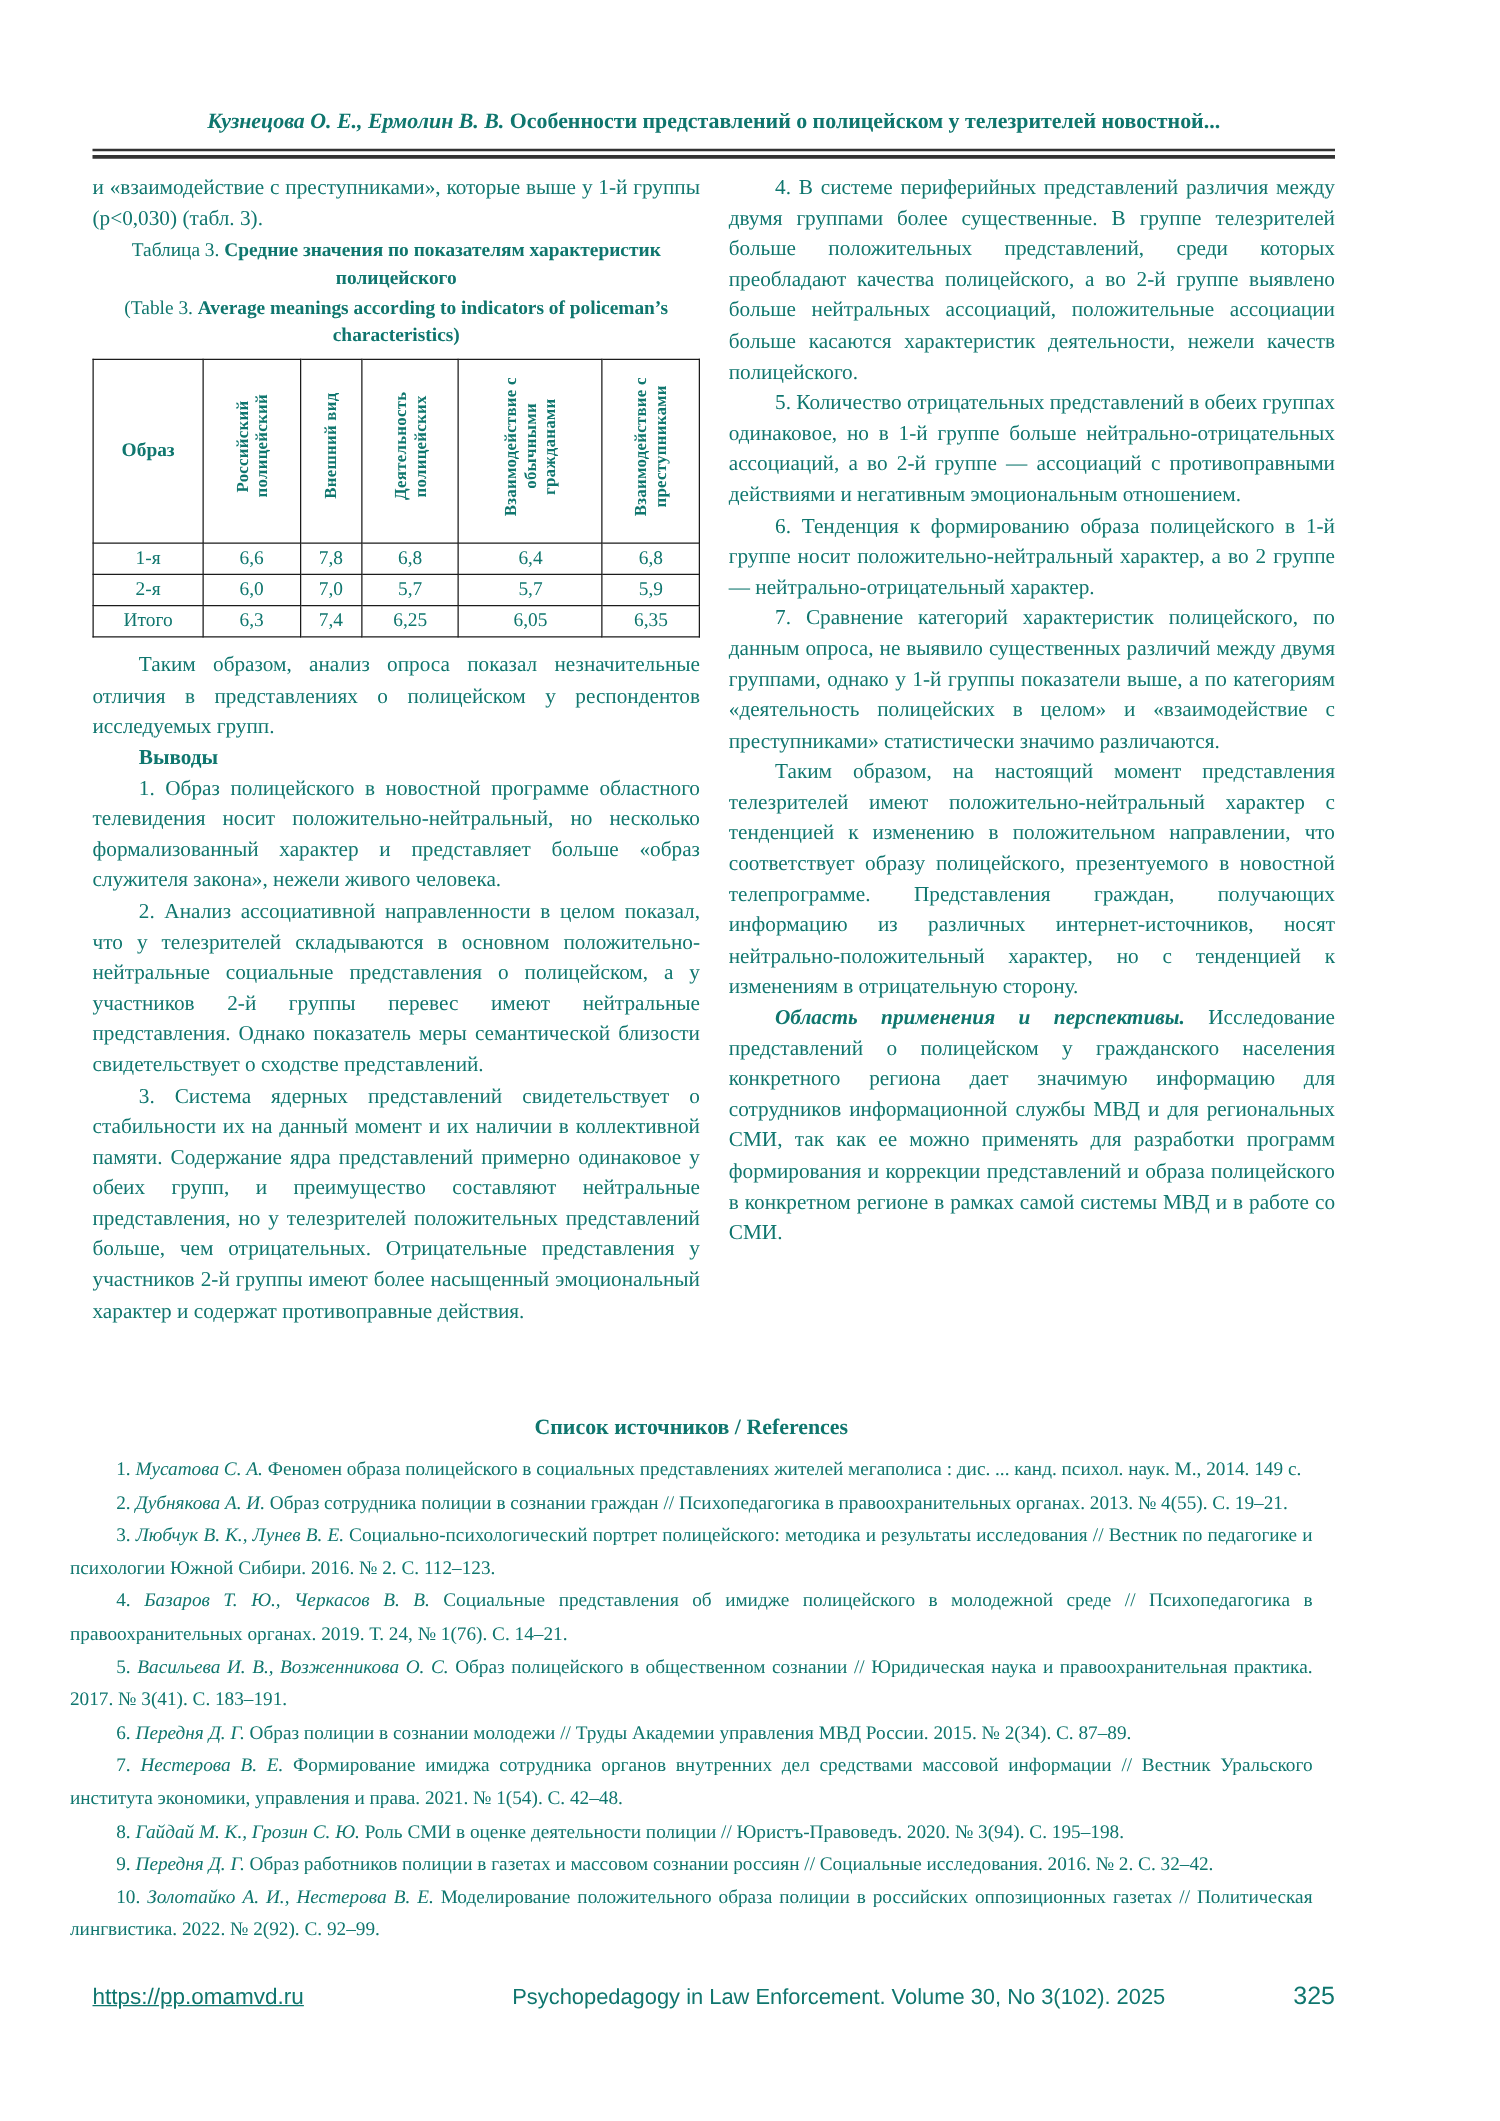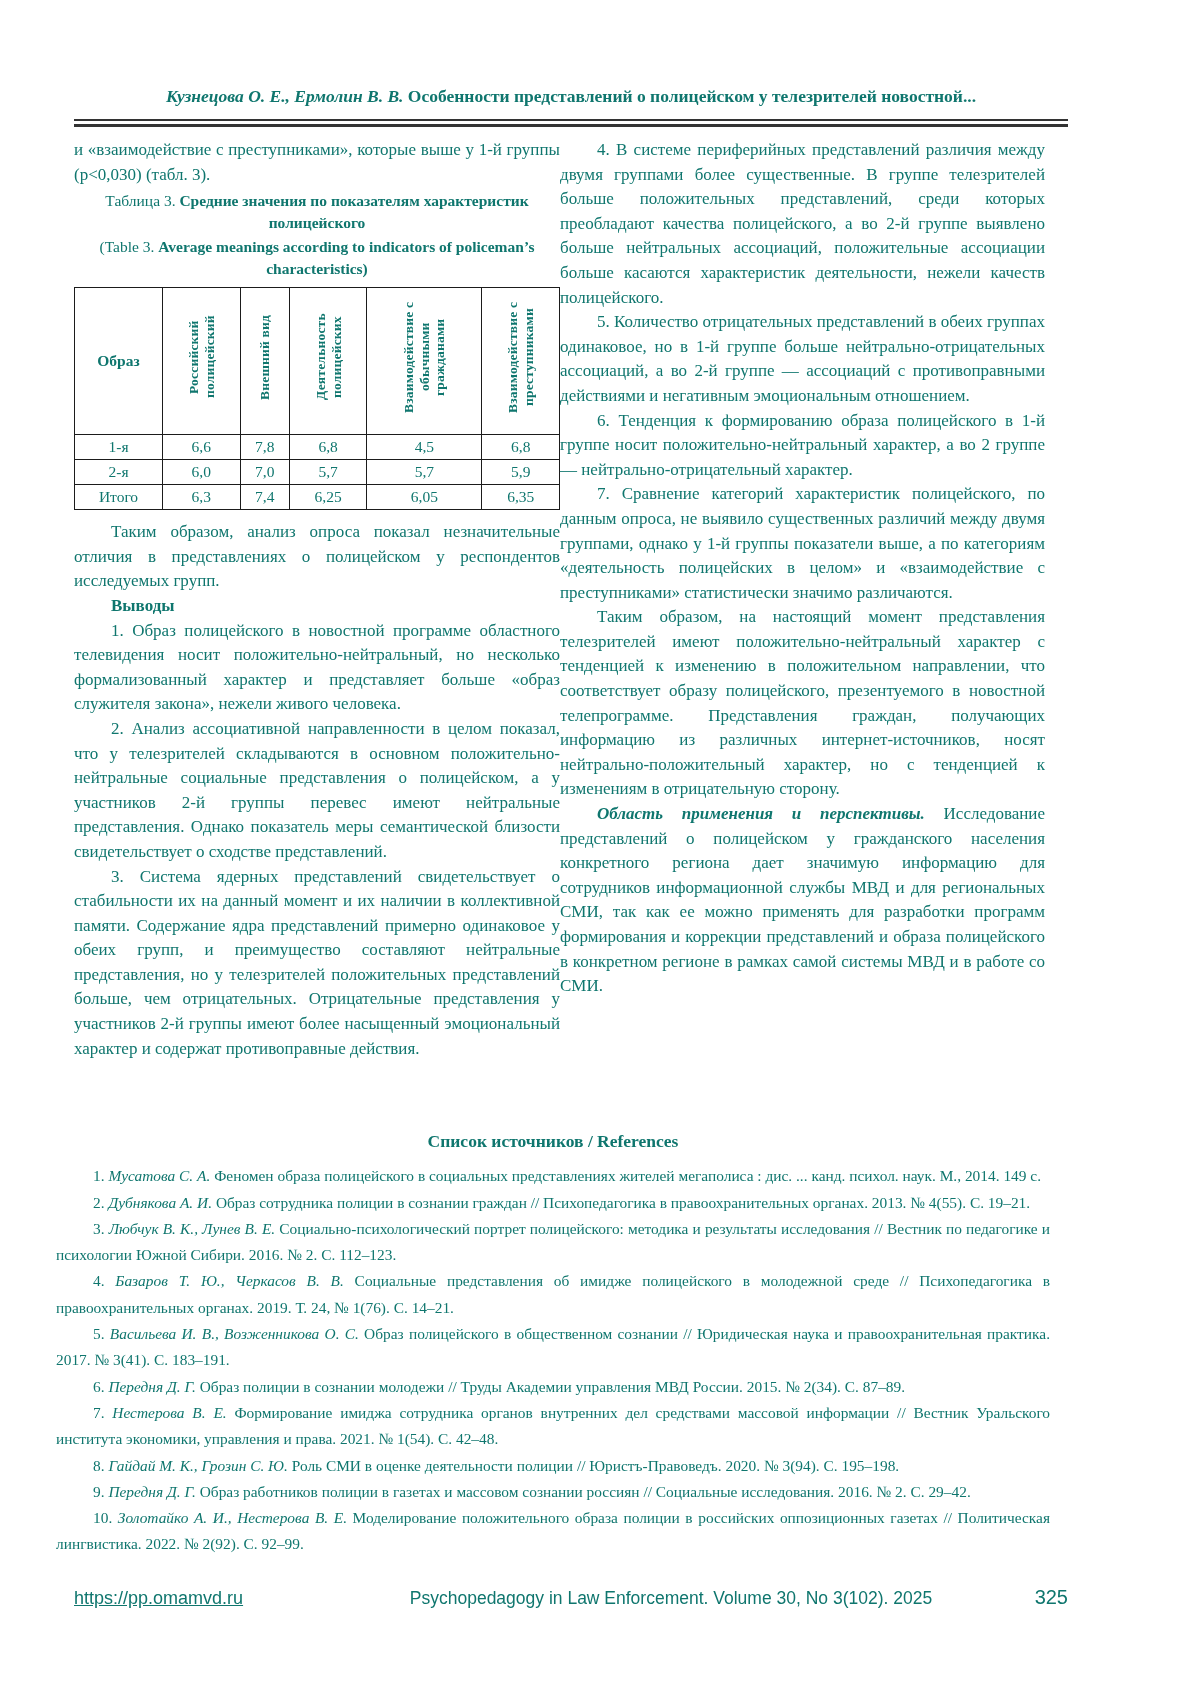--- a/index.html
+++ b/index.html
@@ -19,21 +19,21 @@
     white-space:nowrap;
   }
   .runhead .authors{font-style:italic;}
   .headrule{
     position:absolute;left:74px;width:994px;top:119px;height:3px;
     border-top:2px solid #333;border-bottom:3px solid #333;
   }
   
   .columns{
     position:absolute;left:74px;top:138px;width:994px;
-    display:flex;
+    display:flex;gap:23px;
   }
   .col{font-size:17px;line-height:24.6px;text-align:justify;}
   .col-left{width:486px;}
   .col-right{width:485px;}
   .col p{margin:0;text-indent:37px;}
   .col p.noindent{text-indent:0;}
   .bold{font-weight:700;}
   .lead{font-weight:700;font-style:italic;}
   
   .cap{
@@ -127,21 +127,21 @@
             <th><span class="vert">Взаимодействие с обычными гражданами</span></th>
             <th><span class="vert">Взаимодействие с преступниками</span></th>
           </tr>
         </thead>
         <tbody>
           <tr>
             <td>1-я</td>
             <td>6,6</td>
             <td>7,8</td>
             <td>6,8</td>
-            <td>4,5</td>
+            <td>6,4</td>
             <td>6,8</td>
           </tr>
           <tr>
             <td>2-я</td>
             <td>6,0</td>
             <td>7,0</td>
             <td>5,7</td>
             <td>5,7</td>
             <td>5,9</td>
           </tr>
@@ -180,21 +180,21 @@
     <p class="refs-heading">Список источников / References</p>
 
     <p class="ref"><span class="ref-num">1. </span><span class="ref-authors">Мусатова С. А.</span><span> Феномен образа полицейского в социальных представлениях жителей мегаполиса : дис. ... канд. психол. наук. М., 2014. 149 с.</span></p>
     <p class="ref"><span class="ref-num">2. </span><span class="ref-authors">Дубнякова А. И.</span><span> Образ сотрудника полиции в сознании граждан // Психопедагогика в правоохранительных органах. 2013. № 4(55). С. 19–21.</span></p>
     <p class="ref"><span class="ref-num">3. </span><span class="ref-authors">Любчук В. К., Лунев В. Е.</span><span> Социально-психологический портрет полицейского: методика и результаты исследования // Вестник по педагогике и психологии Южной Сибири. 2016. № 2. С. 112–123.</span></p>
     <p class="ref"><span class="ref-num">4. </span><span class="ref-authors">Базаров Т. Ю., Черкасов В. В.</span><span> Социальные представления об имидже полицейского в молодежной среде // Психопедагогика в правоохранительных органах. 2019. Т. 24, № 1(76). С. 14–21.</span></p>
     <p class="ref"><span class="ref-num">5. </span><span class="ref-authors">Васильева И. В., Возженникова О. С.</span><span> Образ полицейского в общественном сознании // Юридическая наука и правоохранительная практика. 2017. № 3(41). С. 183–191.</span></p>
     <p class="ref"><span class="ref-num">6. </span><span class="ref-authors">Передня Д. Г.</span><span> Образ полиции в сознании молодежи // Труды Академии управления МВД России. 2015. № 2(34). С. 87–89.</span></p>
     <p class="ref"><span class="ref-num">7. </span><span class="ref-authors">Нестерова В. Е.</span><span> Формирование имиджа сотрудника органов внутренних дел средствами массовой информации // Вестник Уральского института экономики, управления и права. 2021. № 1(54). С. 42–48.</span></p>
     <p class="ref"><span class="ref-num">8. </span><span class="ref-authors">Гайдай М. К., Грозин С. Ю.</span><span> Роль СМИ в оценке деятельности полиции // Юристъ-Правоведъ. 2020. № 3(94). С. 195–198.</span></p>
-    <p class="ref"><span class="ref-num">9. </span><span class="ref-authors">Передня Д. Г.</span><span> Образ работников полиции в газетах и массовом сознании россиян // Социальные исследования. 2016. № 2. С. 29–42.</span></p>
+    <p class="ref"><span class="ref-num">9. </span><span class="ref-authors">Передня Д. Г.</span><span> Образ работников полиции в газетах и массовом сознании россиян // Социальные исследования. 2016. № 2. С. 32–42.</span></p>
     <p class="ref"><span class="ref-num">10. </span><span class="ref-authors">Золотайко А. И., Нестерова В. Е.</span><span> Моделирование положительного образа полиции в российских оппозиционных газетах // Политическая лингвистика. 2022. № 2(92). С. 92–99.</span></p>
   </div>
 
   <div class="footer">
     <span class="url">https://pp.omamvd.ru</span>
     <span class="journal">Psychopedagogy in Law Enforcement. Volume 30, No 3(102). 2025</span>
     <span class="pageno">325</span>
   </div>
 
 </div>

